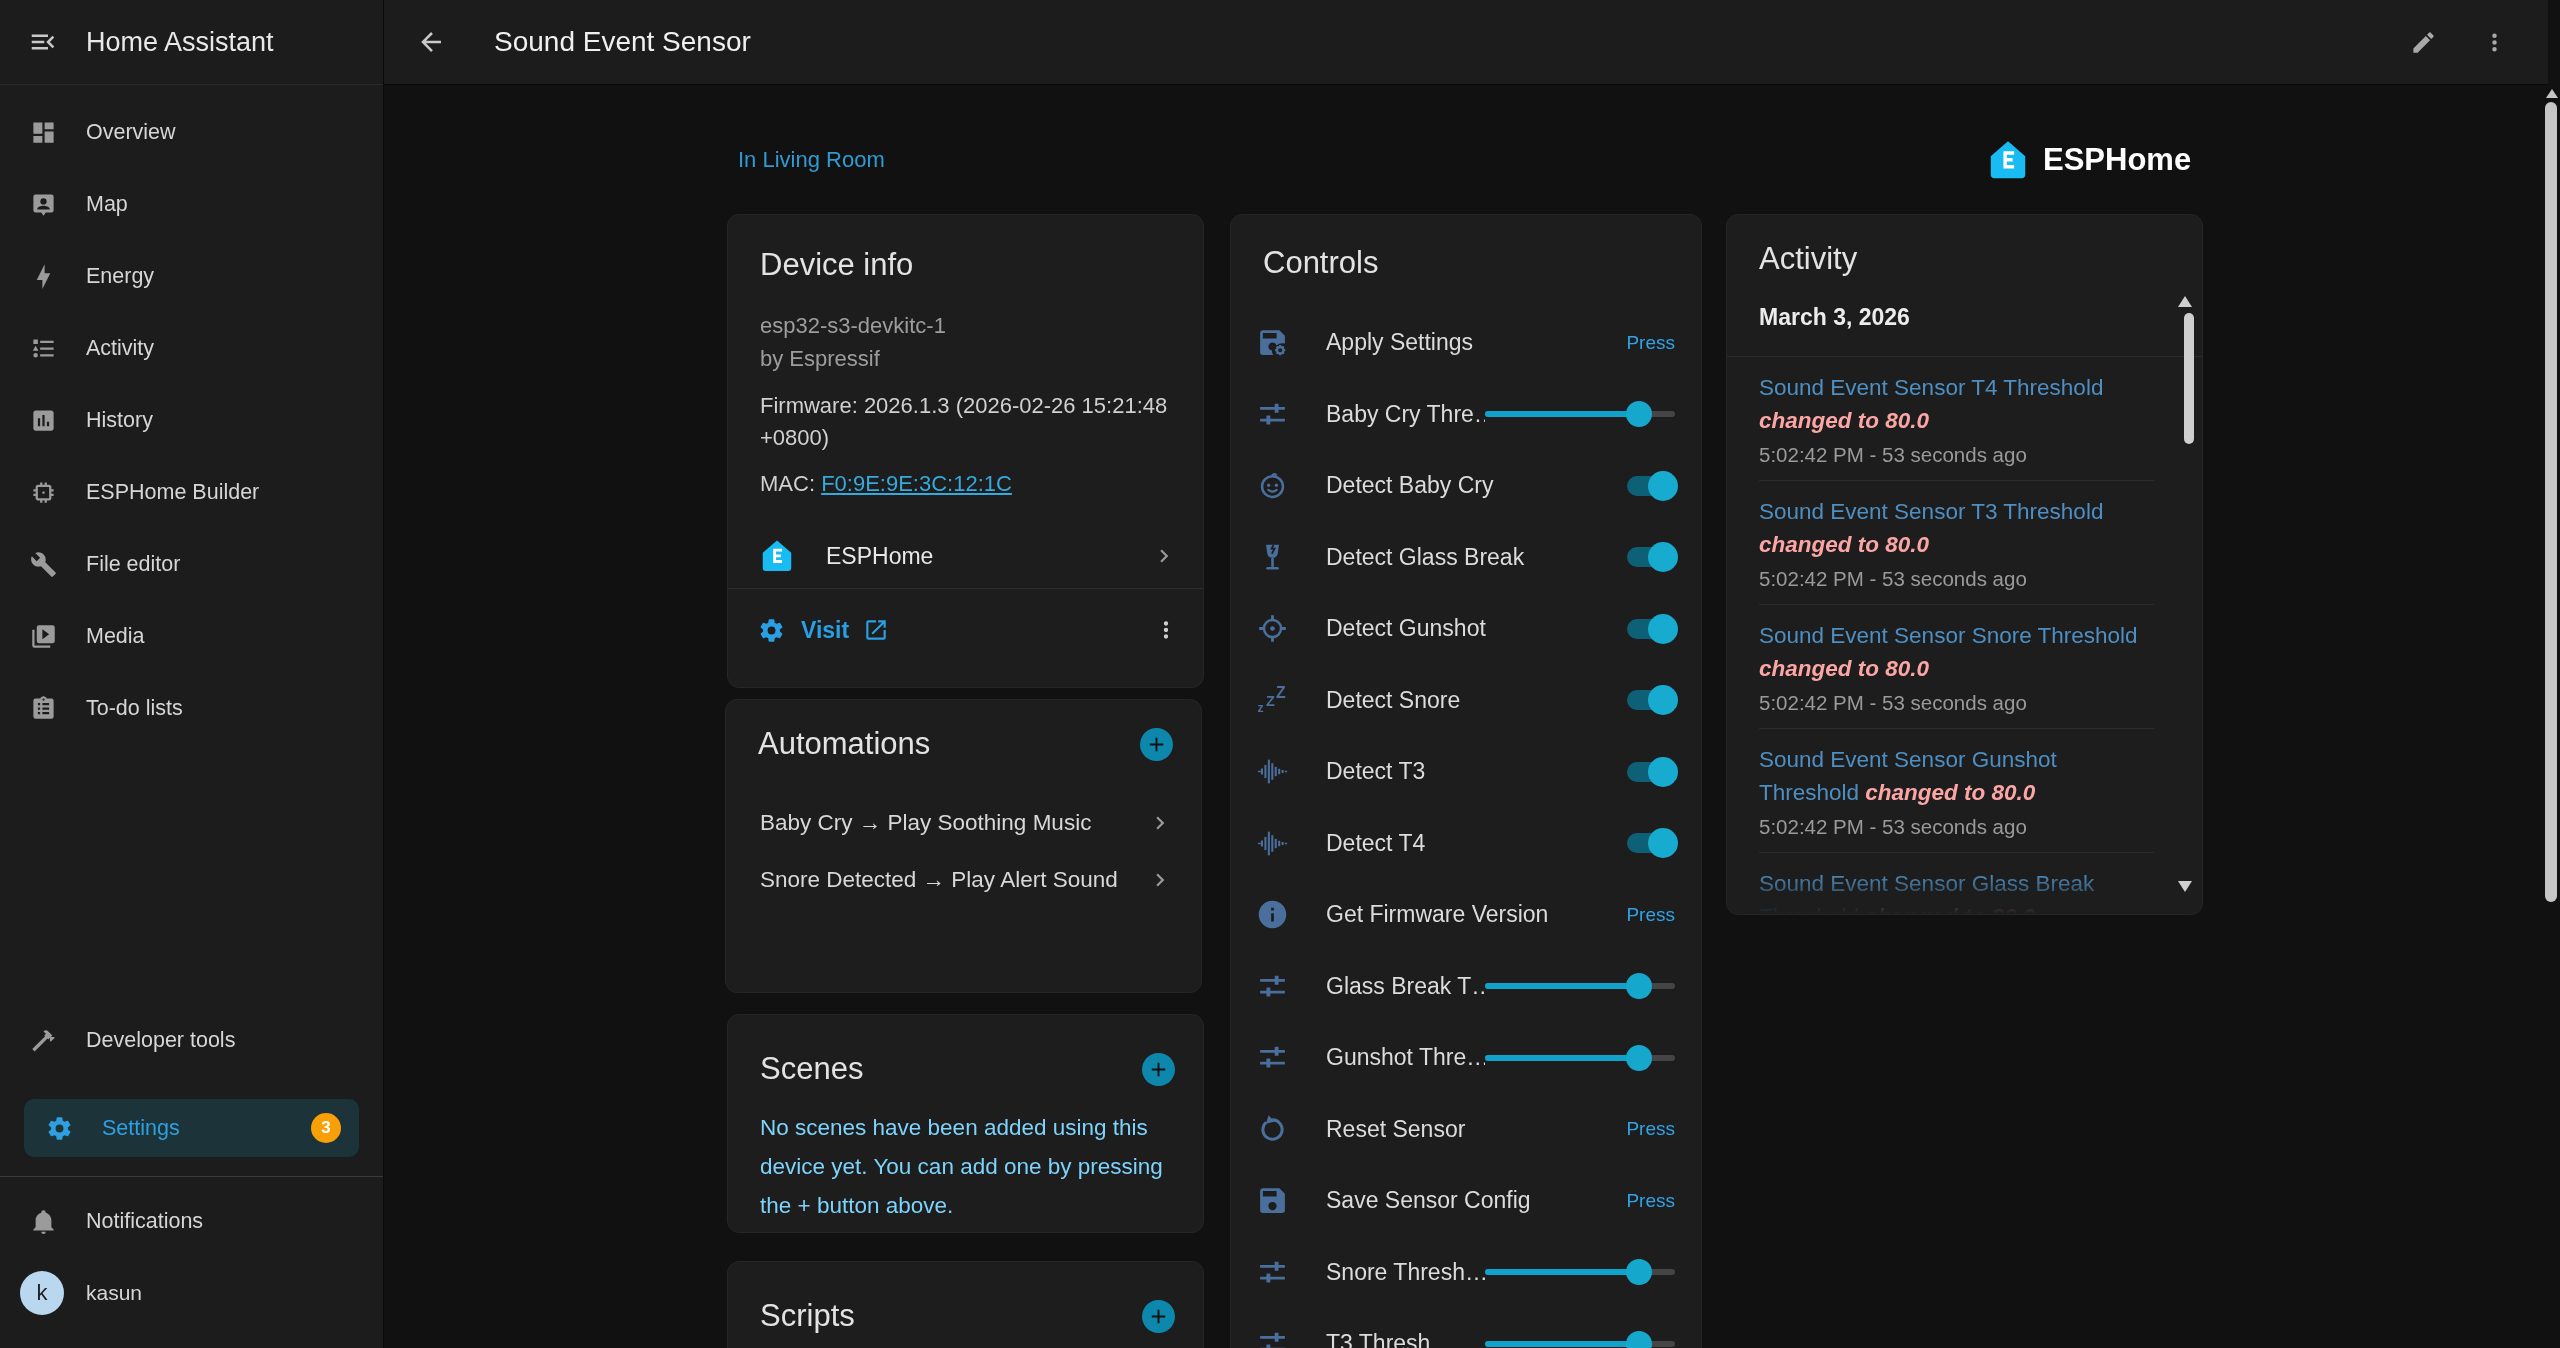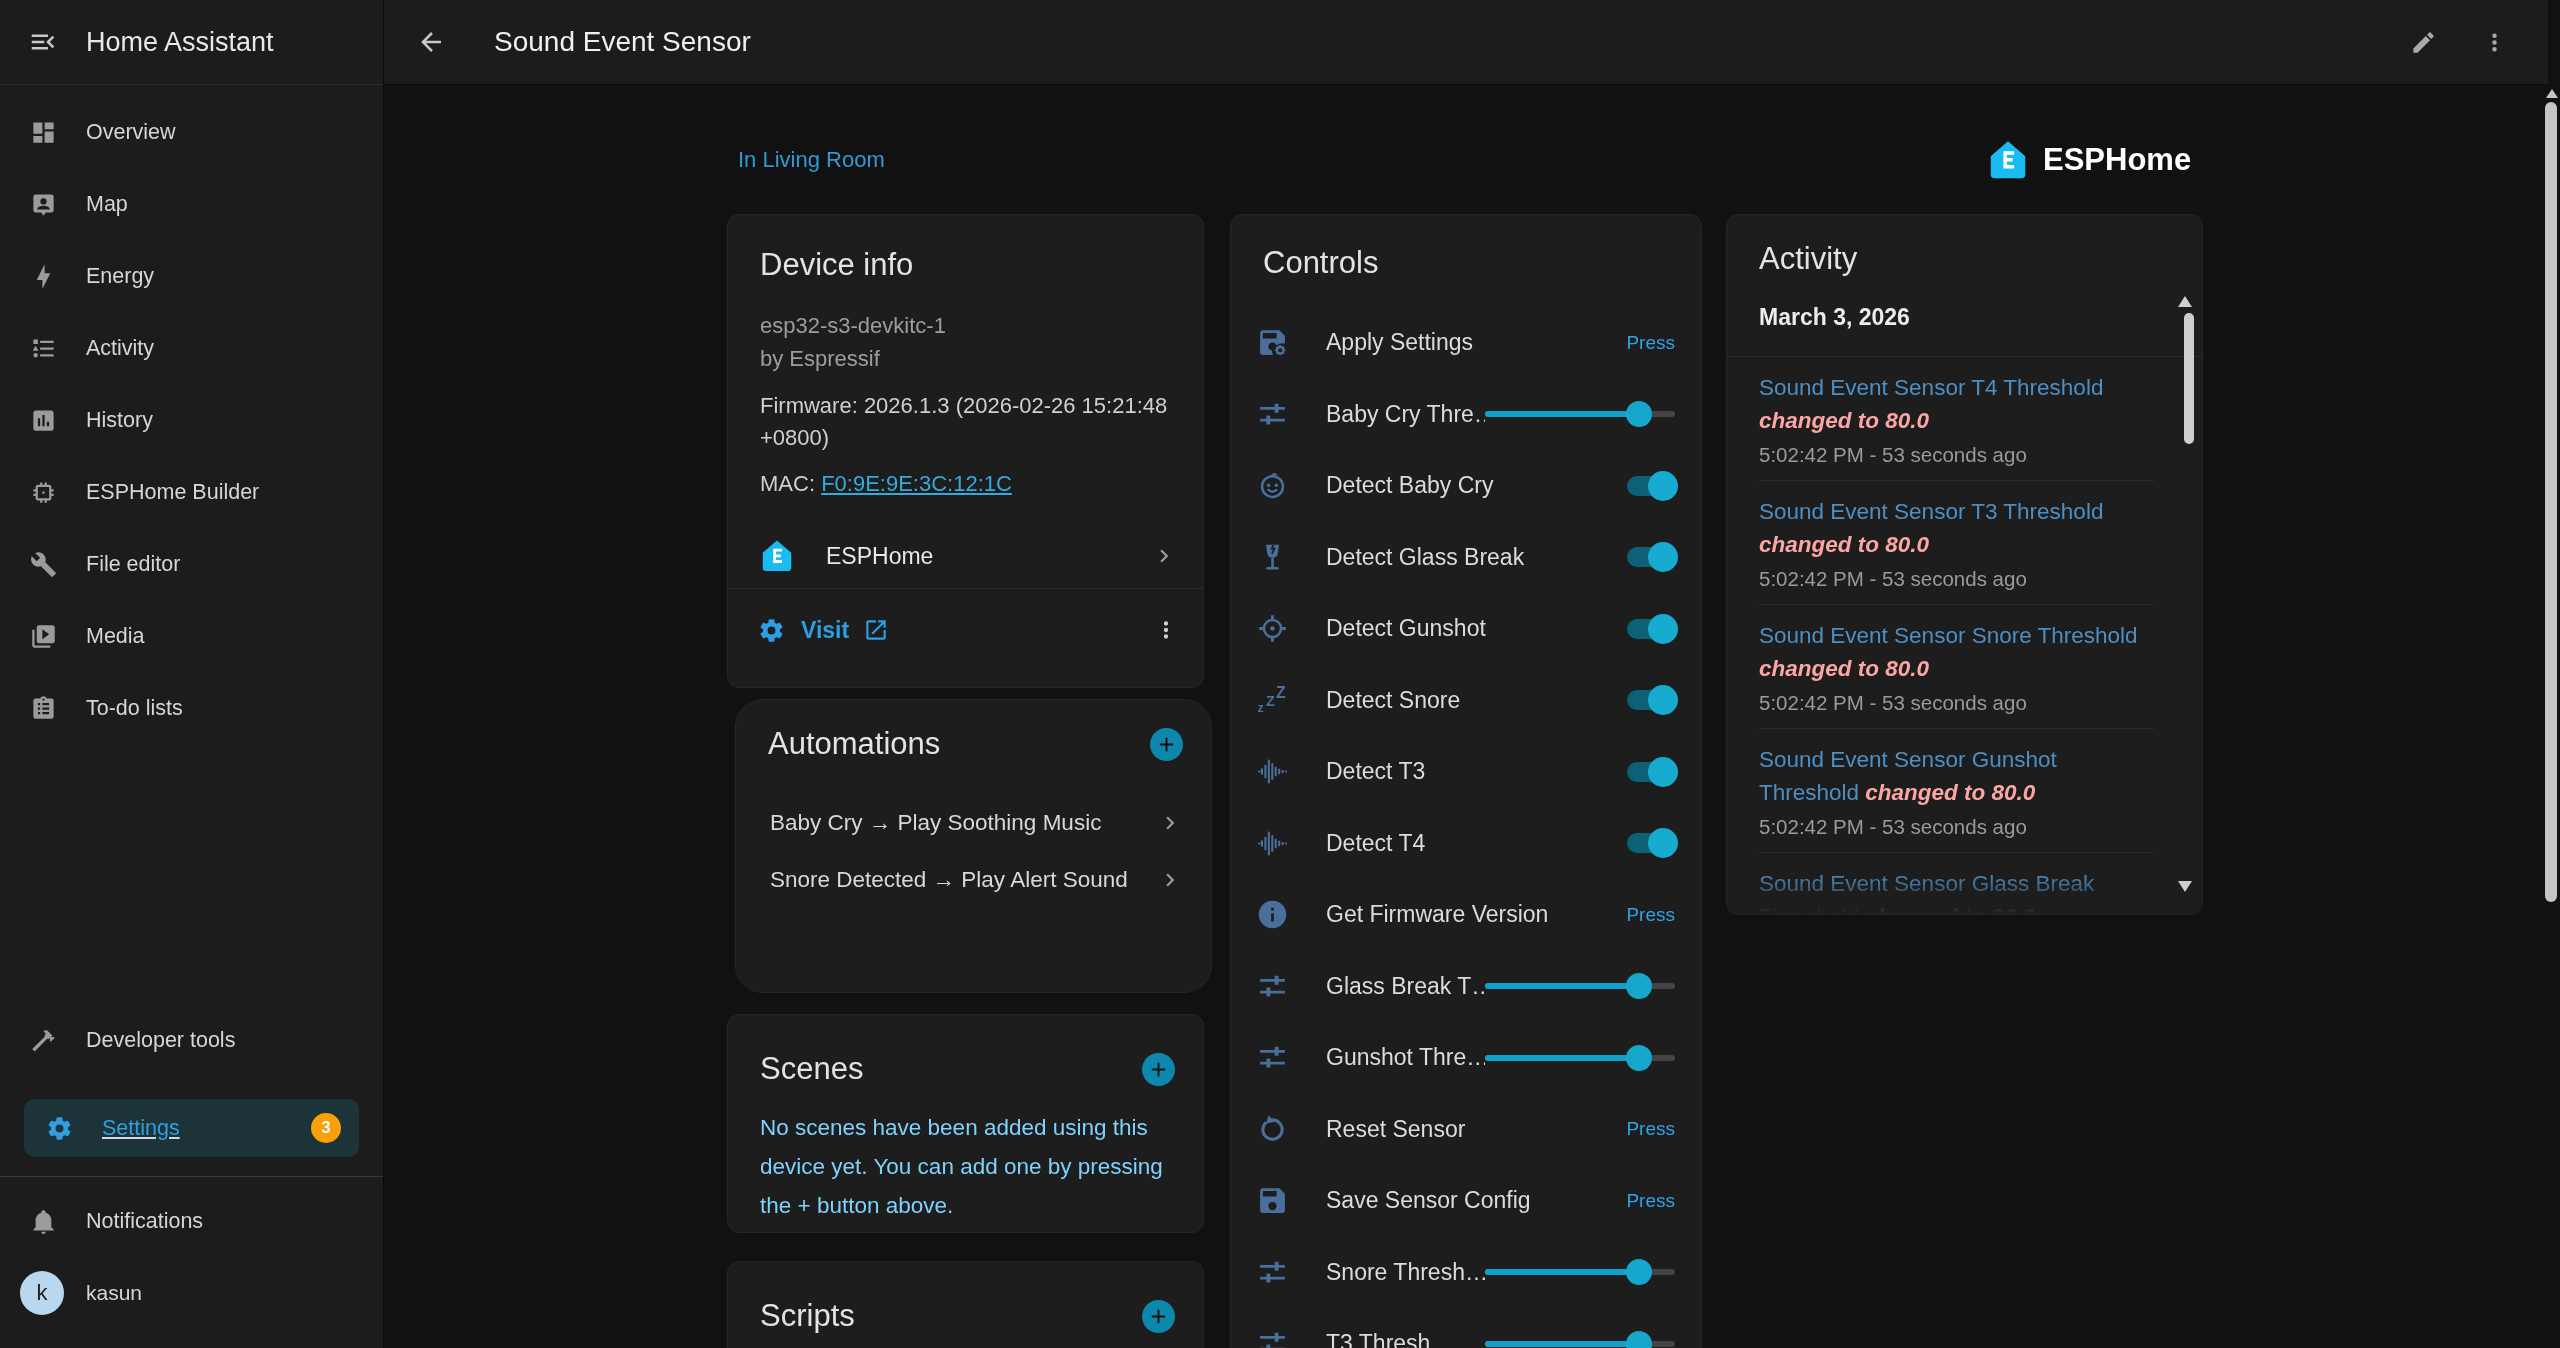--- a/index.html
+++ b/index.html
@@ -8,21 +8,21 @@
   
   .sidebar { position:absolute; left:0; top:0; width:384px; height:1348px; background:#1c1c1c; border-right:1px solid #0a0a0a; }
   .sb-header { height:85px; display:flex; align-items:center; padding-left:28px; border-bottom:1px solid #2a2a2a; }
   .sb-menu-btn { width:30px; height:30px; color:#c9c9c9; cursor:pointer; }
   .sb-title { margin-left:28px; font-size:27px; color:#e8e8e8; font-weight:400; }
   .sb-items { position:absolute; top:96px; left:0; right:0; }
   .sb-item { height:72px; display:flex; align-items:center; padding-left:30px; color:#d6d6d6; }
   .sb-item .ic { width:27px; height:27px; color:#9b9b9b; flex:none; }
   .sb-item .lbl { margin-left:29px; font-size:21.5px; font-weight:500; }
   .sb-bottom { position:absolute; left:0; right:0; top:1004px; }
-  .sb-item.active-wrap { height:72px; padding:16px; display:block;text-decoration:underline; }
+  .sb-item.active-wrap { height:72px; padding:16px; display:block; }
   .sb-active { position:relative; margin:7px 8px; height:58px; border-radius:10px; background:#1d333a; display:flex; align-items:center; padding-left:22px; }
   .sb-active .ic { width:27px; height:27px; color:#2f9fe0; }
   .sb-active .lbl { margin-left:29px; font-size:21.5px; font-weight:500; color:#2f9fe0; }
   .badge { position:absolute; right:18px; top:14px; width:30px; height:30px; border-radius:50%; background:#f9a008; color:#fff; font-size:17px; font-weight:700; display:flex; align-items:center; justify-content:center; }
   .sb-divider { border-top:1px solid #3a3a3a; margin:28px 0 8px; }
   .avatar { width:44px; height:44px; border-radius:50%; background:#b9d8ef; color:#222; font-size:22px; display:flex; align-items:center; justify-content:center; flex:none; margin-left:-10px; }
   .user-row .lbl { margin-left:22px; font-size:21px; }
 
   
   .topbar { position:absolute; left:384px; top:0; right:12px; height:85px; background:#1c1c1c; border-bottom:1px solid #0a0a0a; display:flex; align-items:center; }
@@ -36,21 +36,21 @@
   .area-link { position:absolute; left:354px; top:62px; font-size:22px; color:#2f9bd5; cursor:pointer; }
   .brand { position:absolute; left:1601px; top:52px; display:flex; align-items:center; gap:12px; }
   .brand .house { width:46px; height:46px; }
   .brand .btxt { font-size:31px; font-weight:700; color:#fff; }
 
   .card { position:absolute; background:#1d1d1d; border:1px solid #262626; border-radius:12px; overflow:hidden; }
   .card-title { font-size:31px; color:#e3e3e3; font-weight:400; }
 
   
   .dev-card   { left:343px; top:129px; width:477px; height:474px; }
-  .auto-card  { left:351px; top:614px; width:477px; height:294px;border-radius:28px; }
+  .auto-card  { left:341px; top:614px; width:477px; height:294px; }
   .scene-card { left:343px; top:929px; width:477px; height:219px; }
   .script-card{ left:343px; top:1176px; width:477px; height:220px; }
   .ctrl-card  { left:846px; top:129px; width:472px; height:1240px; }
   .act-card   { left:1342px; top:129px; width:477px; height:701px; }
 
   
   .dev-title { margin:32px 32px 0; }
   .dev-model { margin:26px 32px 0; font-size:22px; line-height:33px; color:#9d9d9d; }
   .dev-firmware { margin:15px 32px 0; font-size:22px; line-height:32px; color:#d0d0d0; max-width:415px; }
   .dev-mac { margin:17px 32px 0; font-size:22px; color:#d0d0d0; }

